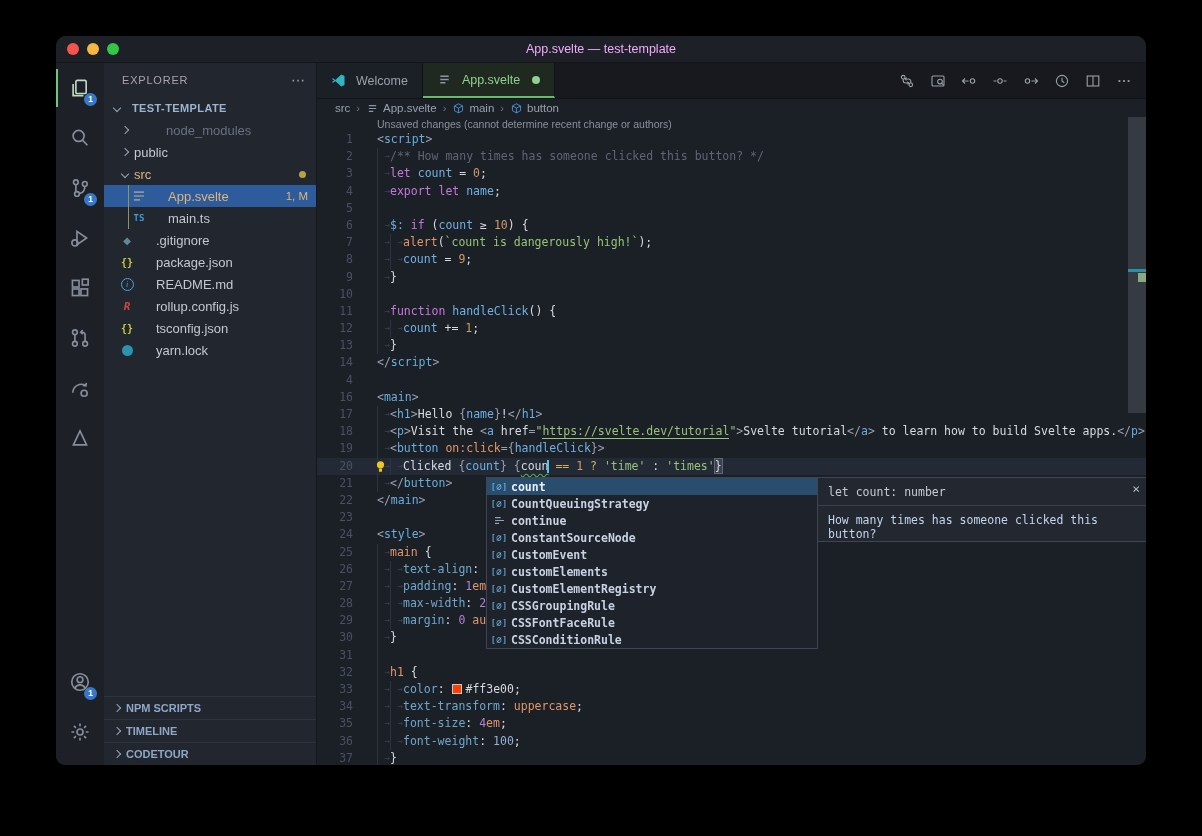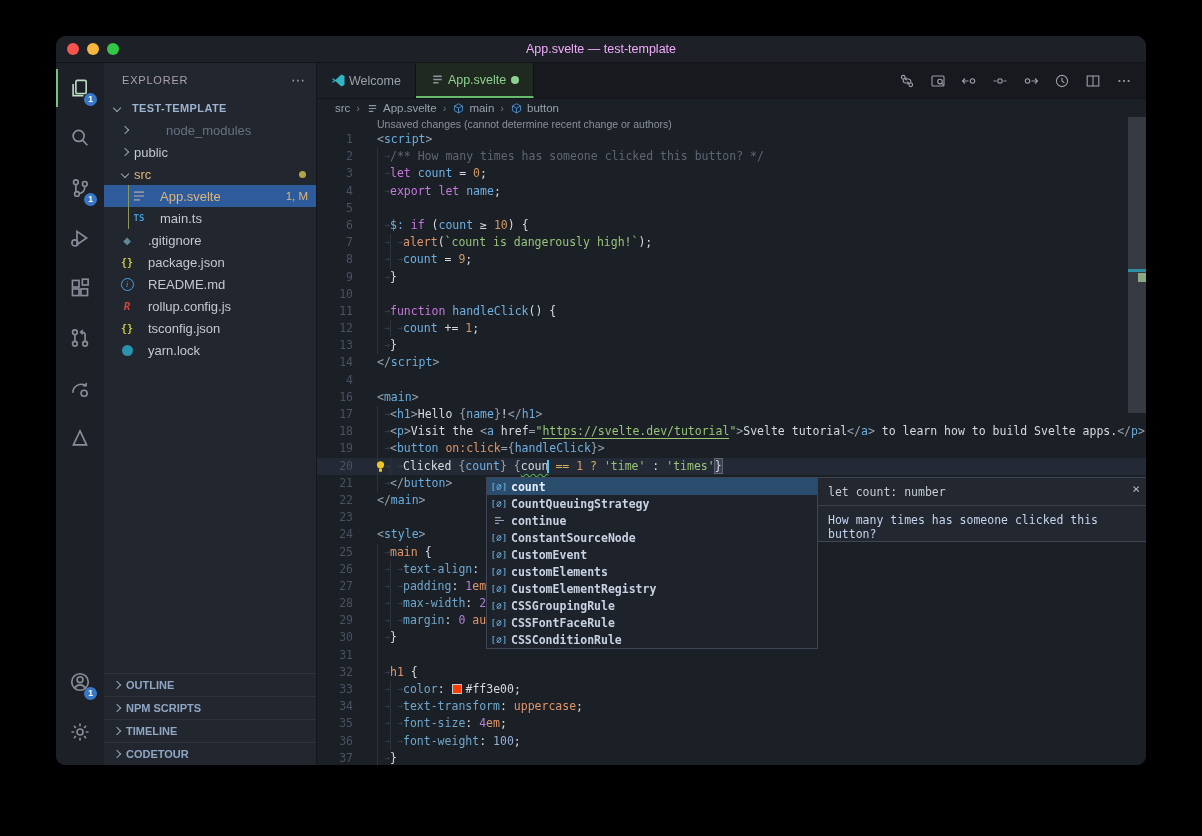--- a/index.html
+++ b/index.html
@@ -26,38 +26,38 @@
   .sb-head .dots{margin-left:auto;color:#9aa0a6;font-size:14px;letter-spacing:1px;cursor:pointer;}
   .sect{height:22px;display:flex;align-items:center;gap:12px;padding-left:6px;font-weight:bold;font-size:11px;color:#9db4d0;letter-spacing:.4px;cursor:pointer;}
   .chv{width:5px;height:5px;border-right:1.3px solid #9aa6b5;border-bottom:1.3px solid #9aa6b5;transform:rotate(-45deg);flex:0 0 auto;margin-left:4px;}
   .chv.down{transform:rotate(45deg);}
   .tree{flex:0 0 auto;}
   .trow{height:22px;display:flex;align-items:center;position:relative;cursor:pointer;white-space:nowrap;}
   .trow.sel{background:#2d5b9b;}
   .trow .nm{overflow:hidden;}
   .trow.dim .nm{color:#697080;}
   .trow.mod .nm{color:#dcb67a;}
-  .ficon{width:18px;flex:0 0 auto;display:flex;justify-content:center;align-items:center;margin-right:12px;}
+  .ficon{width:18px;flex:0 0 auto;display:flex;justify-content:center;align-items:center;margin-right:20px;}
   .fchev{width:16px;flex:0 0 auto;display:flex;align-items:center;}
   .fi{font-family:"DejaVu Sans Mono",monospace;font-size:9px;font-weight:bold;}
   .fi.ts{color:#3b9cd8;}
   .fi.json{color:#cbcb41;font-size:10px;}
   .fi.rollup{color:#d0453e;font-style:italic;font-size:11px;}
   .circle-i{width:11px;height:11px;border-radius:50%;border:1px solid #4aa3e0;color:#4aa3e0;font-size:8px;display:flex;align-items:center;justify-content:center;font-family:"Liberation Serif",serif;font-style:italic;}
   .diam{color:#5d8a94;font-size:10px;}
   .yarnb{width:11px;height:11px;border-radius:50%;background:#2a93ad;}
   .tbadge{margin-left:auto;padding-right:8px;color:#dcb67a;font-size:11.5px;}
   .tdot{margin-left:auto;margin-right:10px;width:7px;height:7px;border-radius:50%;background:#b5a245;}
   .tguide{position:absolute;left:24px;top:0;bottom:0;width:1px;background:#87985a;}
   .sb-spacer{flex:1;}
   .bsect{border-top:1px solid #2d323b;height:22px;display:flex;align-items:center;gap:6px;padding-left:6px;font-weight:bold;font-size:11px;color:#8fa6c4;cursor:pointer;}
   
   .edcol{flex:1;display:flex;flex-direction:column;min-width:0;background:#1b1f26;}
   .tabbar{height:35px;background:#17191f;display:flex;align-items:stretch;border-bottom:1px solid #121419;flex:0 0 auto;}
-  .tab{display:flex;align-items:center;gap:3px;padding:0 14px;font-size:12.5px;color:#9ba1a9;background:#1b1f26;border-right:1px solid #101216;cursor:pointer;}
+  .tab{display:flex;align-items:center;gap:10px;padding:0 14px;font-size:12.5px;color:#9ba1a9;background:#1b1f26;border-right:1px solid #101216;cursor:pointer;}
   .tab svg{width:15px;height:15px;}
   .tab.active{background:#20291f;color:#8cd18f;border-bottom:2px solid #66bb6d;}
   .tab .mdot{width:8px;height:8px;border-radius:50%;background:#8cd18f;margin-left:2px;}
   .ed-actions{margin-left:auto;display:flex;align-items:center;gap:7px;padding-right:10px;color:#9aa0a6;}
   .ed-actions .ab{width:24px;height:24px;display:flex;align-items:center;justify-content:center;cursor:pointer;border-radius:4px;}
   .ed-actions svg{width:16px;height:16px;fill:none;stroke:currentColor;stroke-width:1.1;}
   .bcrumb{height:18px;display:flex;align-items:center;padding-left:18px;font-size:11.5px;color:#99a1ad;gap:5px;flex:0 0 auto;}
   .bcrumb .sep{color:#6f7682;font-size:11px;margin:0 1px;}
   .bcrumb .bi{display:flex;align-items:center;gap:4px;cursor:pointer;}
   .bcrumb svg{width:13px;height:13px;}
@@ -263,24 +263,20 @@
           </div>
           <div class="trow" style="padding-left: 14px;">
             <span class="ficon">
               <span class="yarnb"></span>
             </span>
             <span class="nm">yarn.lock</span>
           </div>
         </div>
       <div class="sb-spacer"></div>
       <div id="bsects">
-          <div class="bsect">
-            <span class="chv"></span>
-            <span>OUTLINE</span>
-          </div>
           <div class="bsect">
             <span class="chv"></span>
             <span>NPM SCRIPTS</span>
           </div>
           <div class="bsect">
             <span class="chv"></span>
             <span>TIMELINE</span>
           </div>
           <div class="bsect">
             <span class="chv"></span>

